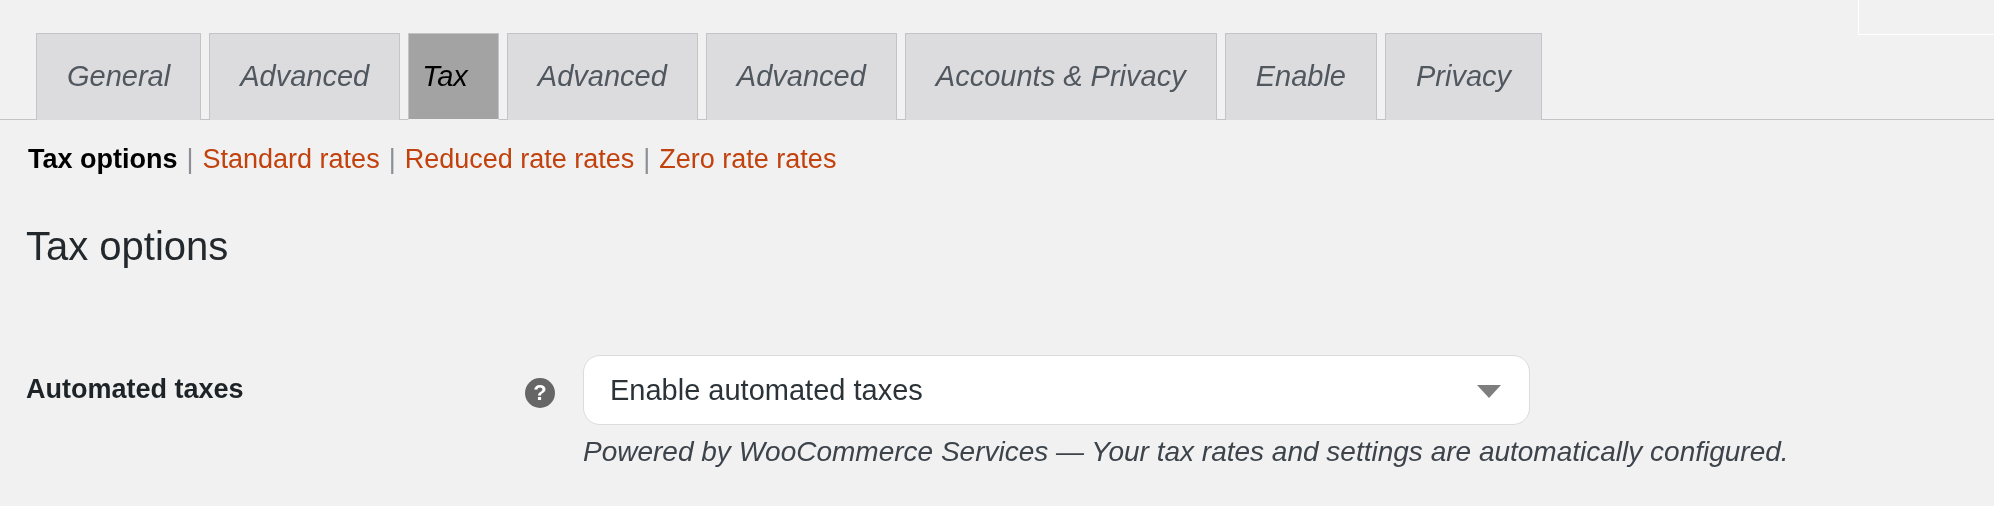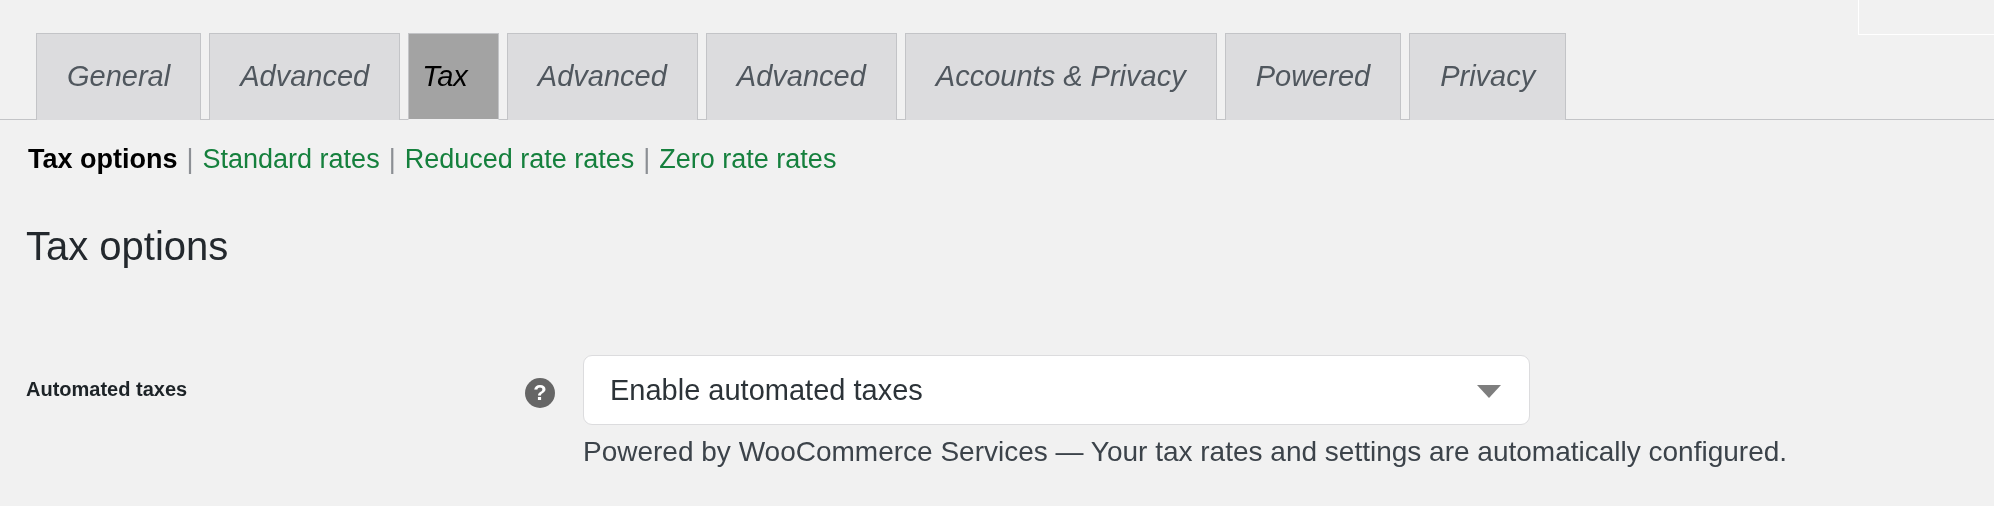--- a/index.html
+++ b/index.html
@@ -76,21 +76,21 @@
     top: 142px;
     left: 28px;
     font-size: 0;
     white-space: nowrap;
   }
   .subsubsub .link-item {
     display: inline-block;
     font-size: 27px;
     line-height: 34px;
     vertical-align: middle;
-    color: #15803d;
+    color: #c2410c;
     text-decoration: none;
     cursor: pointer;
   }
   .subsubsub .link-item.current {
     color: #000000;
     font-weight: 700;
   }
   .subsubsub .sep {
     display: inline-block;
     font-size: 27px;
@@ -120,21 +120,21 @@
     width: 1994px;
   }
   .form-row {
     position: relative;
     height: 130px;
   }
   .row-label {
     position: absolute;
     left: 26px;
     top: 16px;
-    font-size: 20px;
+    font-size: 27px;
     font-weight: 700;
     line-height: 36px;
     color: #1d2327;
   }
   .help-tip {
     position: absolute;
     left: 525px;
     top: 23px;
     width: 30px;
     height: 30px;
@@ -155,21 +155,21 @@
   }
 
   .select-wrap {
     position: absolute;
     left: 583px;
     top: 0;
     width: 947px;
     height: 70px;
     background: #ffffff;
     border: 1px solid #dcdcde;
-    border-radius: 9px;
+    border-radius: 17px;
     box-sizing: border-box;
     cursor: pointer;
   }
   .select-value {
     position: absolute;
     left: 26px;
     top: 0;
     height: 68px;
     line-height: 68px;
     font-size: 29px;
@@ -186,32 +186,33 @@
     border-left: 12px solid transparent;
     border-right: 12px solid transparent;
     border-top: 13px solid #7e7e7e;
   }
 
   .field-description {
     position: absolute;
     left: 583px;
     top: 78px;
     font-size: 28px;
+    font-style: italic;
     line-height: 38px;
     color: #3c434a;
     white-space: nowrap;
   }
 </style>
 </head>
 <body>
 
 <div class="corner-panel"></div>
 
 <nav class="nav-tab-wrapper">
-  <a class="nav-tab">General</a><a class="nav-tab">Advanced</a><a class="nav-tab nav-tab-active">Tax</a><a class="nav-tab">Advanced</a><a class="nav-tab">Advanced</a><a class="nav-tab">Accounts &amp; Privacy</a><a class="nav-tab">Powered</a><a class="nav-tab">Privacy</a>
+  <a class="nav-tab">General</a><a class="nav-tab">Advanced</a><a class="nav-tab nav-tab-active">Tax</a><a class="nav-tab">Advanced</a><a class="nav-tab">Advanced</a><a class="nav-tab">Accounts &amp; Privacy</a><a class="nav-tab">Enable</a><a class="nav-tab">Privacy</a>
 </nav>
 
 <div class="subsubsub">
   <a class="link-item current">Tax options</a><span class="sep">|</span><a class="link-item">Standard rates</a><span class="sep">|</span><a class="link-item">Reduced rate rates</a><span class="sep">|</span><a class="link-item">Zero rate rates</a>
 </div>
 
 <h1 class="page-heading">Tax options</h1>
 
 <div class="form-table">
   <div class="form-row">

